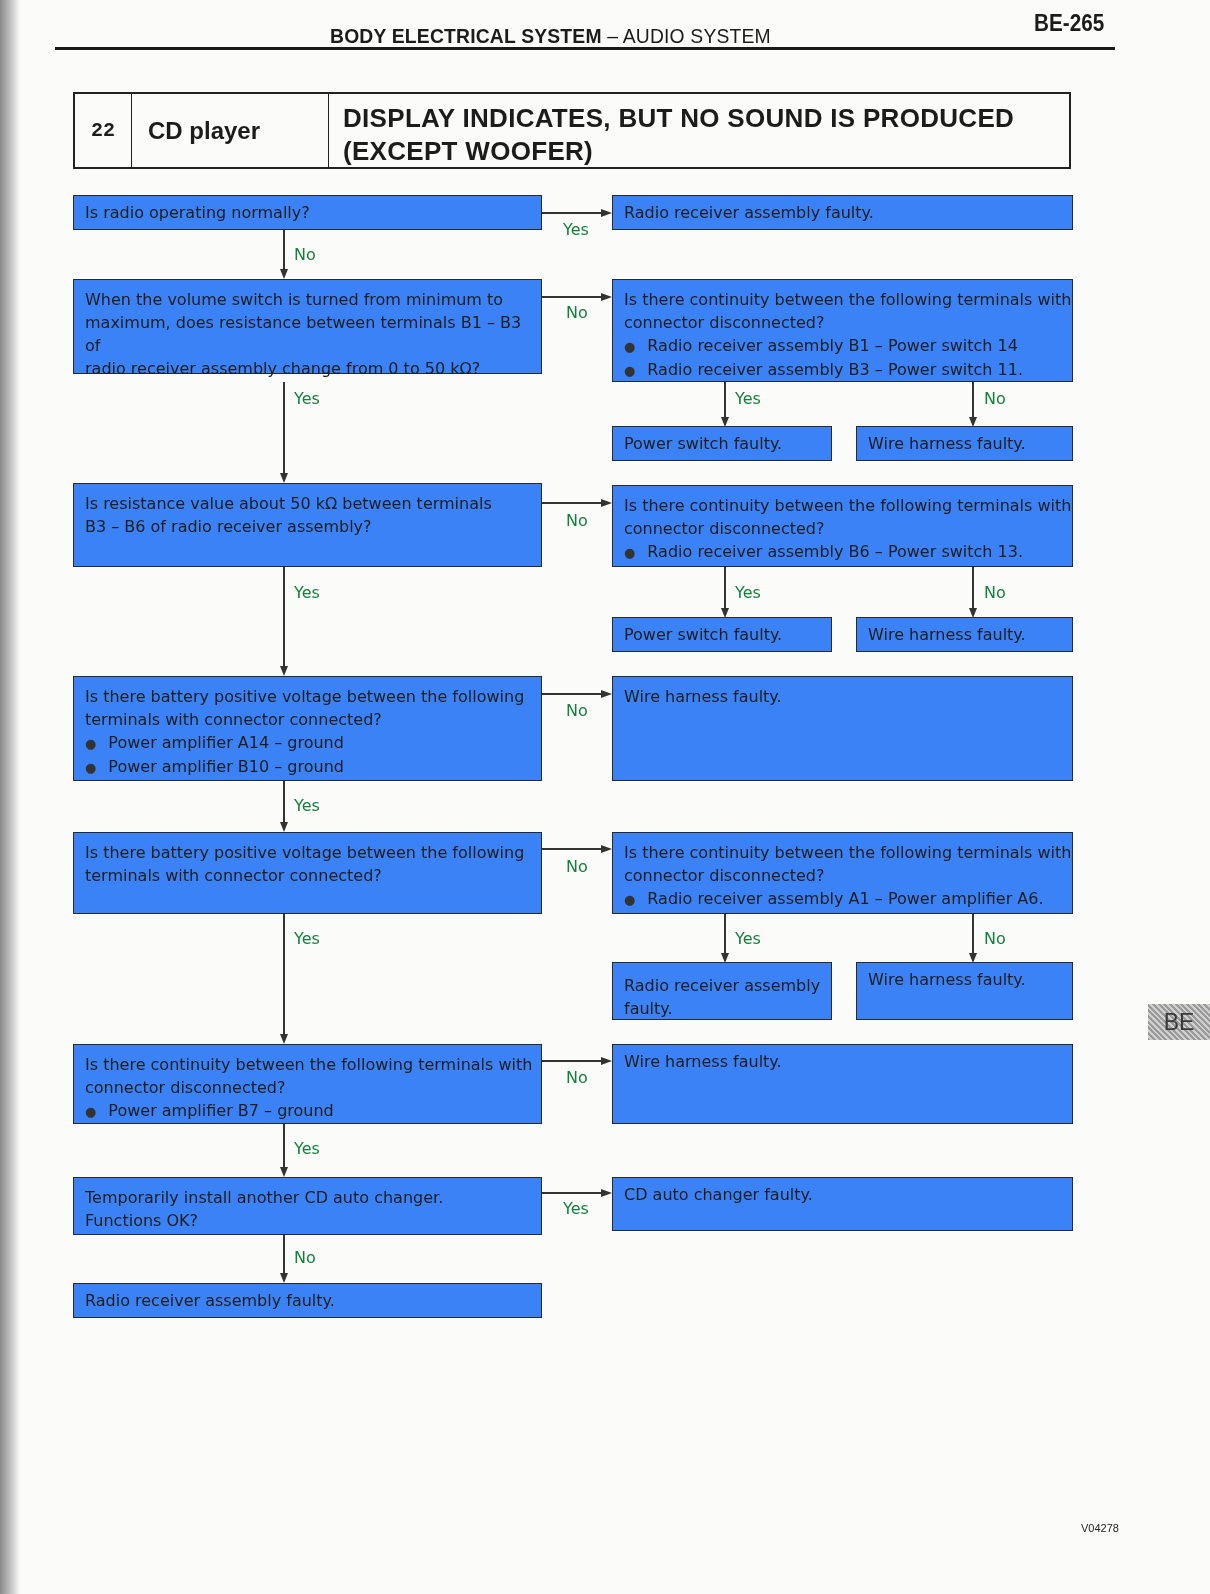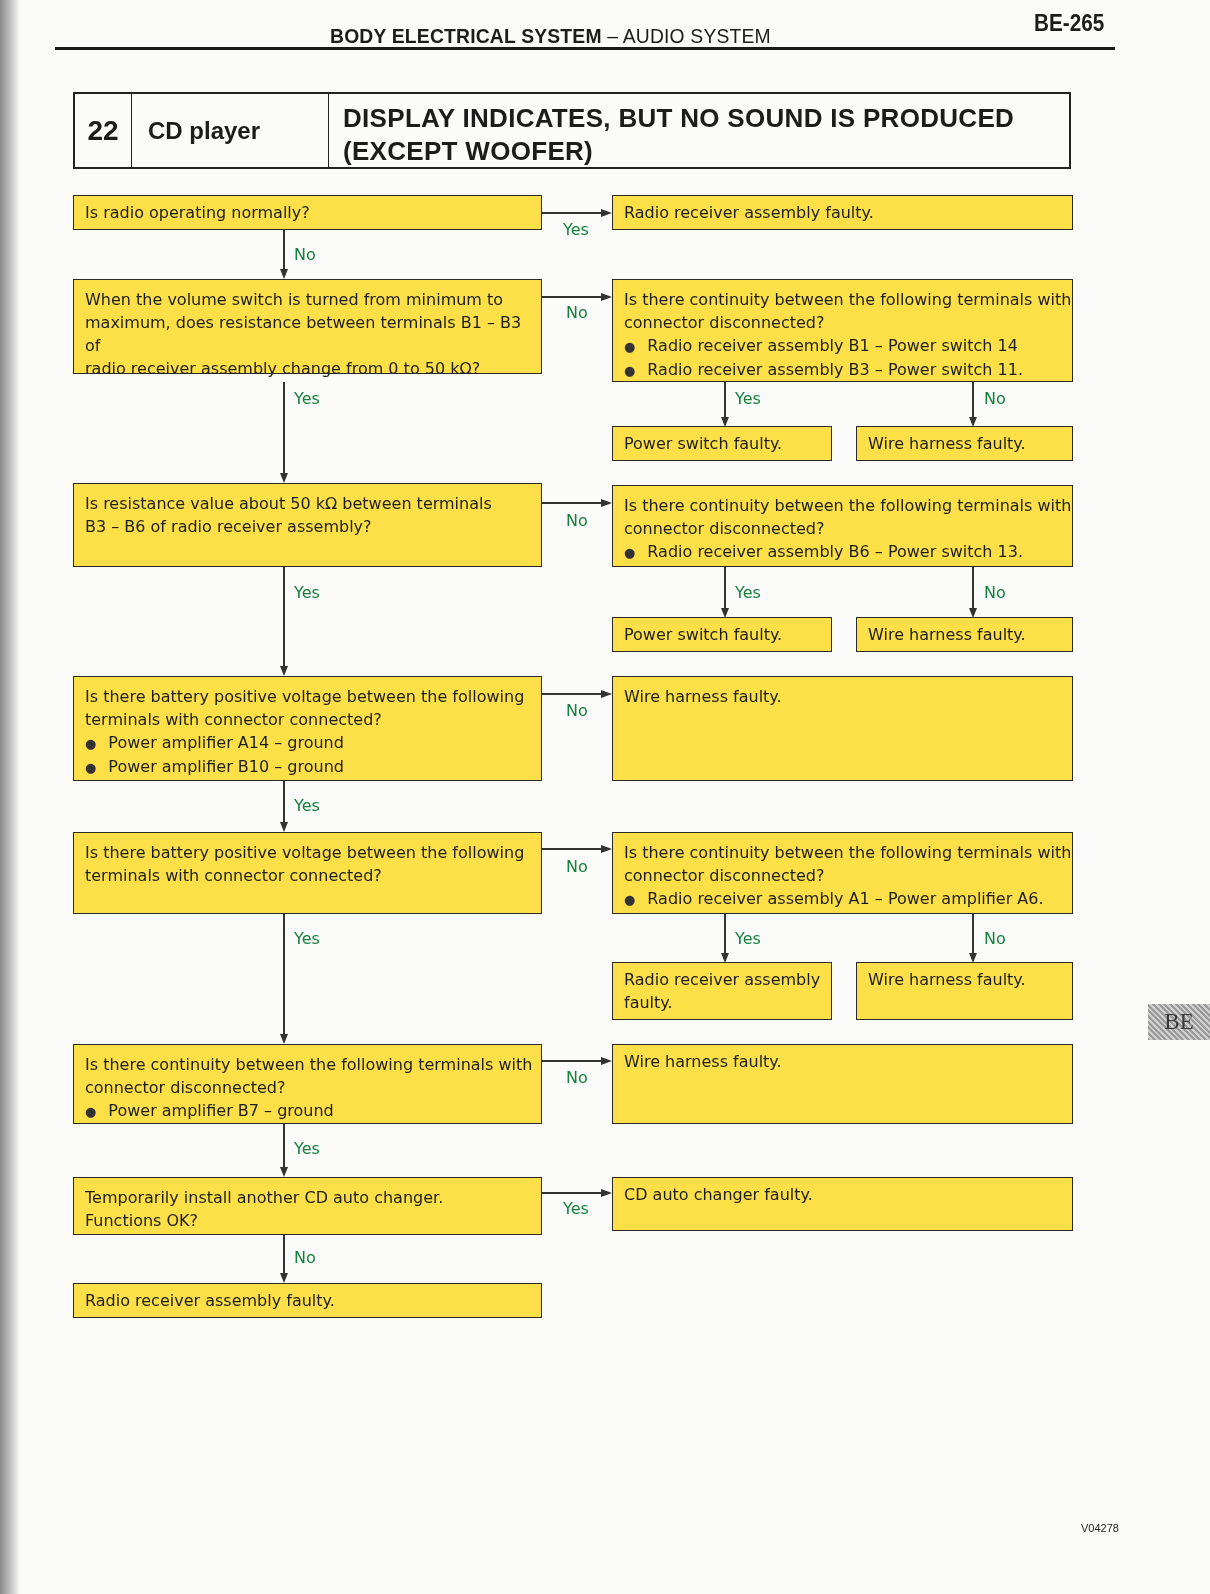--- a/index.html
+++ b/index.html
@@ -21,44 +21,44 @@
     position:absolute; left:1034px; top:10px; font-size:23px; font-weight:bold;
     font-family:"Liberation Sans", sans-serif; transform:scaleX(0.9); transform-origin:left;
   }
   .hdr-rule { position:absolute; left:55px; top:47px; width:1060px; height:3px; background:#1a1a1a; }
 
   .title-box {
     position:absolute; left:73px; top:92px; width:998px; height:77px;
     border:2px solid #222; display:flex; box-sizing:border-box;
   }
   .tb-num { width:56px; border-right:1.5px solid #222; display:flex; align-items:center; justify-content:center;
-    font-size:28px; font-weight:bold; font-family:Liberation Sans, sans-serif; }
+    font-size:20px; font-weight:bold; font-family:Liberation Mono, monospace; }
   .tb-name { width:197px; border-right:1.5px solid #222; display:flex; align-items:center; padding-left:16px; box-sizing:border-box;
     font-size:24px; font-weight:bold; font-family:"Liberation Sans", sans-serif; }
   .tb-desc { flex:1; padding:8px 0 0 14px; font-size:26px; font-weight:bold; line-height:33px;
     font-family:"Liberation Sans", sans-serif; letter-spacing:0.3px; }
 
   .box {
-    position:absolute; border:1.5px solid #2a2a2a; box-sizing:border-box; background:#fde047;
+    position:absolute; border:1.5px solid #2a2a2a; box-sizing:border-box; background:#3b82f6;
     font-size:16px; line-height:23px; padding:8px 0 0 11px; color:#1e1e1e;
   }
   .box .bul { display:block; padding-left:0; }
   .box .bul::before { content:"\25CF"; font-size:13px; margin-right:12px; color:#333; }
 
   .vline { position:absolute; width:1.5px; background:#333; }
   .hline { position:absolute; height:1.5px; background:#333; }
   .arr-down { position:absolute; width:0; height:0; border-left:4px solid transparent; border-right:4px solid transparent; border-top:10px solid #333; }
   .arr-right { position:absolute; width:0; height:0; border-top:4px solid transparent; border-bottom:4px solid transparent; border-left:11px solid #333; }
   .lbl { position:absolute; font-size:16px; color:#15803d; }
 
   .be-tab {
     position:absolute; left:1148px; top:1004px; width:62px; height:36px;
     background:repeating-linear-gradient(45deg,#9a9a9a 0 2px,#d0d0d0 2px 4px);
     display:flex; align-items:center; justify-content:center;
-    font-size:23px; font-family:Liberation Serif, serif; color:#3a3a3a;
+    font-size:23px; font-family:Liberation Sans, sans-serif; color:#3a3a3a;
   }
   .fig-code { position:absolute; left:1081px; top:1522px; font-size:11px; font-family:"Liberation Sans", sans-serif; color:#222; }
 </style>
 </head>
 <body>
 
 <div class="binding-shadow"></div>
 
 <div class="hdr-title">
   <span>BODY ELECTRICAL SYSTEM</span><span class="light"> – </span><span class="light">AUDIO SYSTEM</span>
@@ -215,21 +215,21 @@
   <div>Is there continuity between the following terminals with</div>
   <div>connector disconnected?</div>
   <span class="bul">Radio receiver assembly A1 – Power amplifier A6.</span>
 </div>
 <div class="vline" style="left:724px;top:914px;height:40px;"></div>
 <div class="arr-down" style="left:721px;top:953px;"></div>
 <div class="lbl" style="left:735px;top:929px;">Yes</div>
 <div class="vline" style="left:972px;top:914px;height:40px;"></div>
 <div class="arr-down" style="left:969px;top:953px;"></div>
 <div class="lbl" style="left:984px;top:929px;">No</div>
-<div class="box" style="left:612px;top:962px;width:220px;height:58px;padding-top:5px;">
+<div class="box" style="left:612px;top:962px;width:220px;height:58px;padding-top:11px;">
   <div>Radio receiver assembly</div>
   <div>faulty.</div>
 </div>
 <div class="box" style="left:856px;top:962px;width:217px;height:58px;padding-top:5px;">
   <span>Wire harness faulty.</span>
 </div>
 
 <div class="box" style="left:612px;top:1044px;width:461px;height:80px;padding-top:5px;">
   <span>Wire harness faulty.</span>
 </div>

